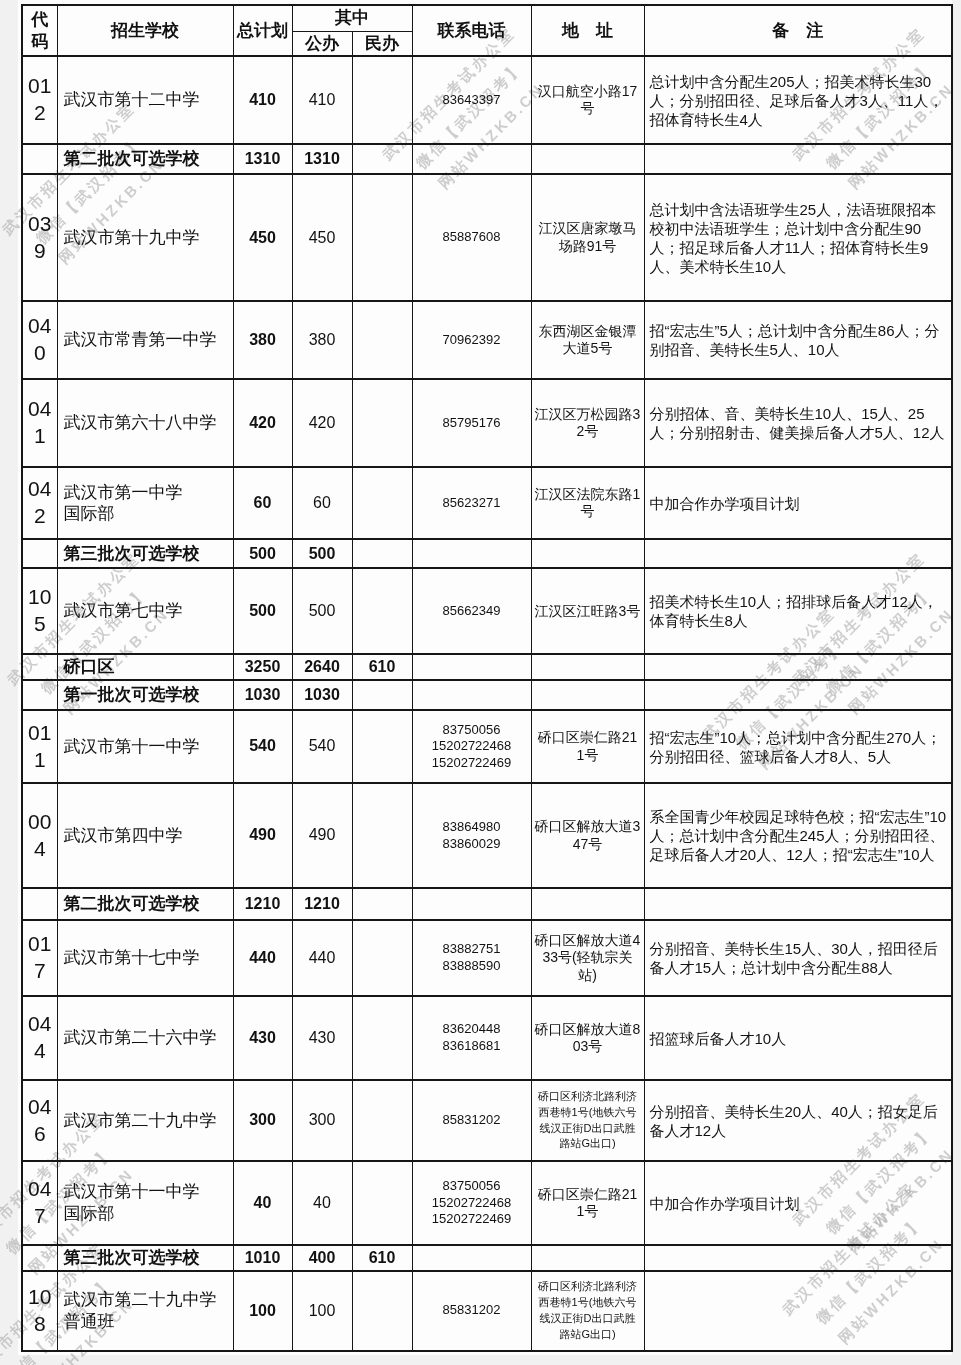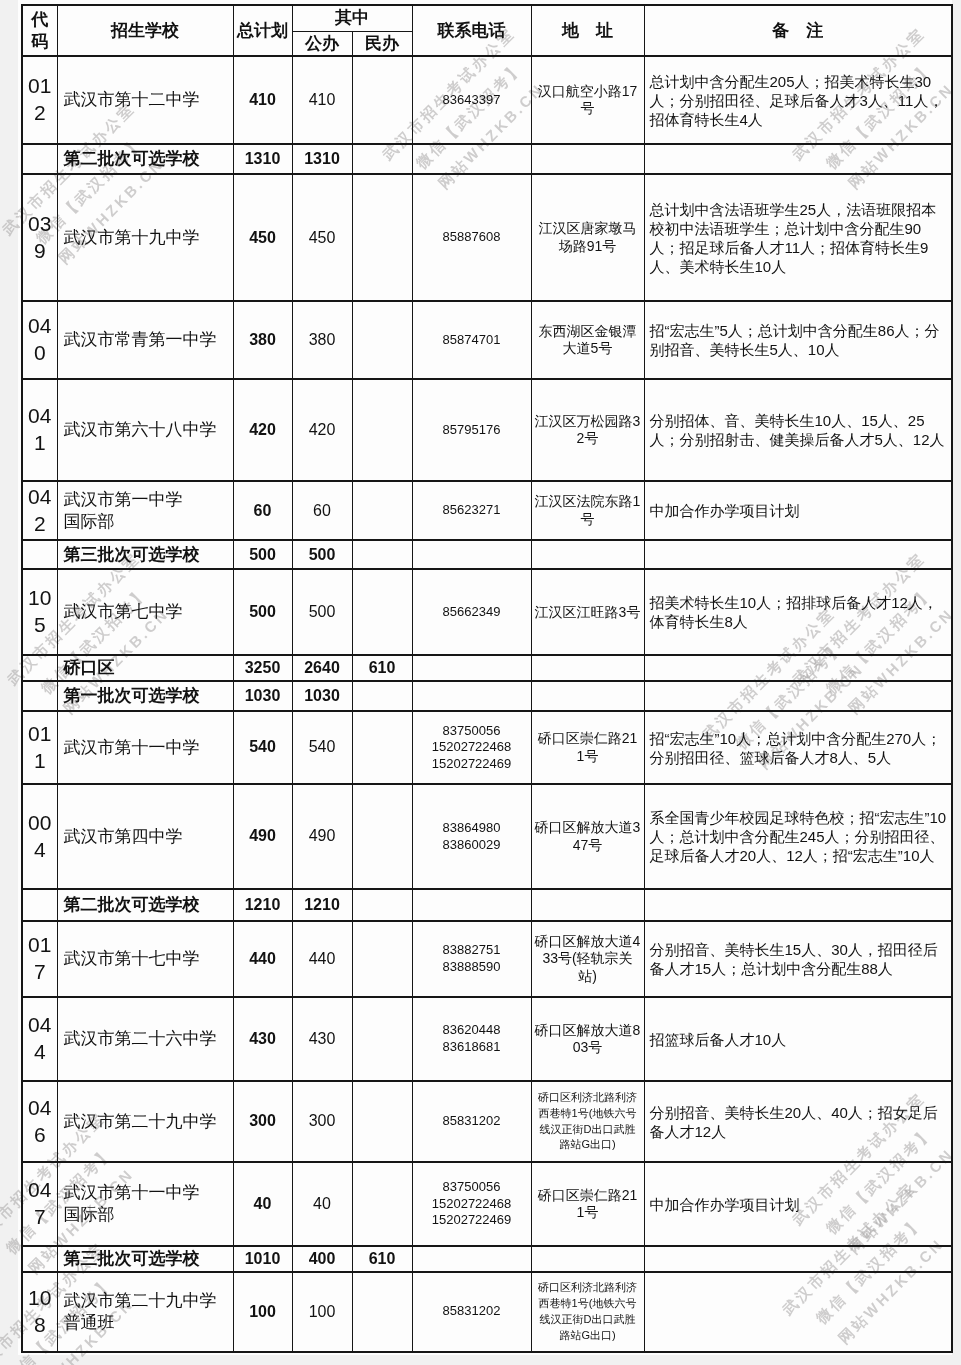--- a/index.html
+++ b/index.html
@@ -156,35 +156,35 @@
           <td class="c-phone">85887608</td>
           <td class="c-addr">江汉区唐家墩马场路91号</td>
           <td class="c-remark">总计划中含法语班学生25人，法语班限招本校初中法语班学生；总计划中含分配生90人；招足球后备人才11人；招体育特长生9人、美术特长生10人</td>
         </tr>
         <tr style="height: 78px;">
           <td class="c-code">040</td>
           <td class="c-name">武汉市常青第一中学</td>
           <td class="c-total">380</td>
           <td class="c-pub">380</td>
           <td class="c-priv"></td>
-          <td class="c-phone">85874701</td>
+          <td class="c-phone">70962392</td>
           <td class="c-addr">东西湖区金银潭大道5号</td>
           <td class="c-remark">招“宏志生”5人；总计划中含分配生86人；分别招音、美特长生5人、10人</td>
         </tr>
-        <tr style="height: 102px;">
+        <tr style="height: 88px;">
           <td class="c-code">041</td>
           <td class="c-name">武汉市第六十八中学</td>
           <td class="c-total">420</td>
           <td class="c-pub">420</td>
           <td class="c-priv"></td>
           <td class="c-phone">85795176</td>
           <td class="c-addr">江汉区万松园路32号</td>
           <td class="c-remark">分别招体、音、美特长生10人、15人、25人；分别招射击、健美操后备人才5人、12人</td>
         </tr>
-        <tr style="height: 59px;">
+        <tr style="height: 72px;">
           <td class="c-code">042</td>
           <td class="c-name">武汉市第一中学
 国际部</td>
           <td class="c-total">60</td>
           <td class="c-pub">60</td>
           <td class="c-priv"></td>
           <td class="c-phone">85623271</td>
           <td class="c-addr">江汉区法院东路1号</td>
           <td class="c-remark">中加合作办学项目计划</td>
         </tr>

